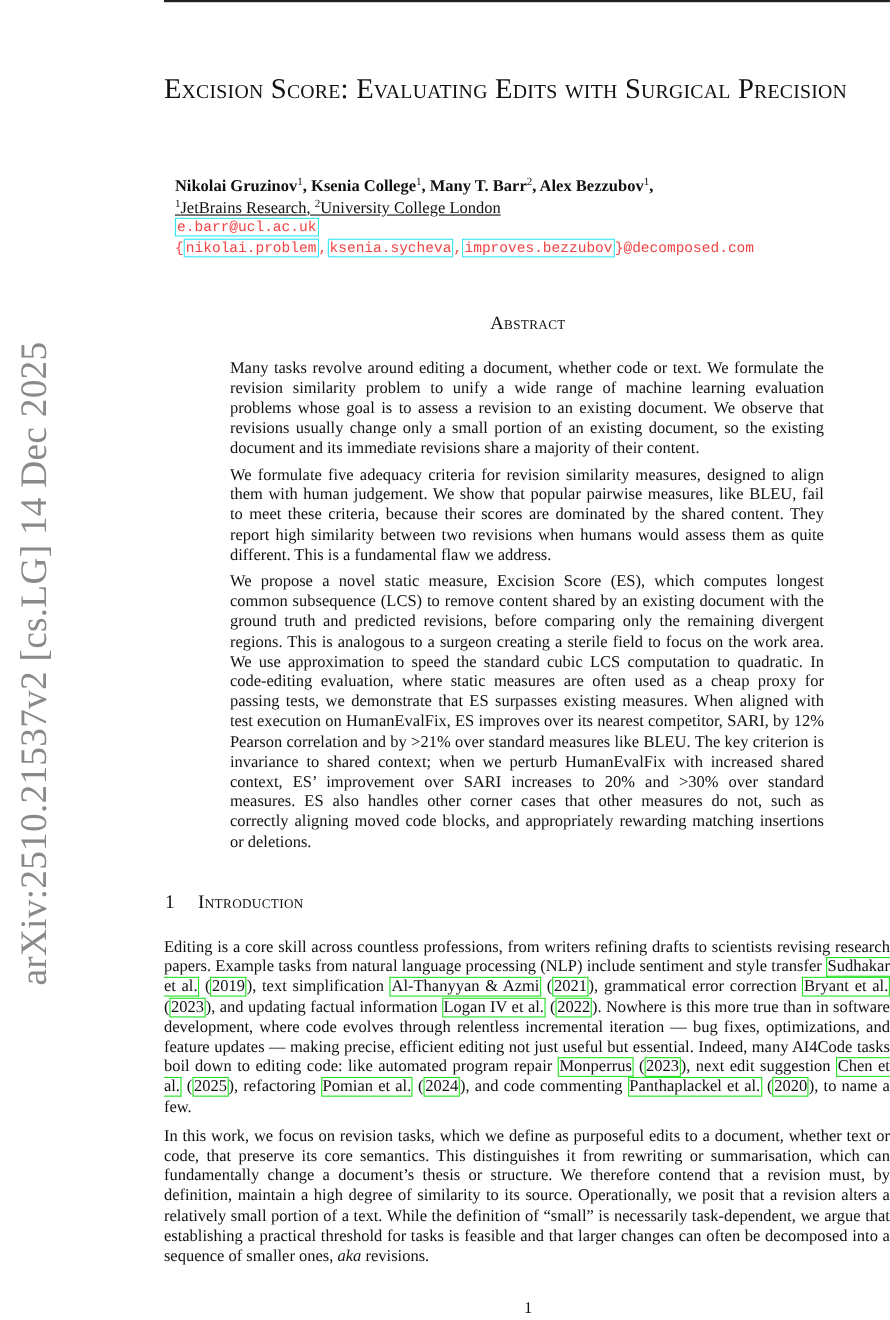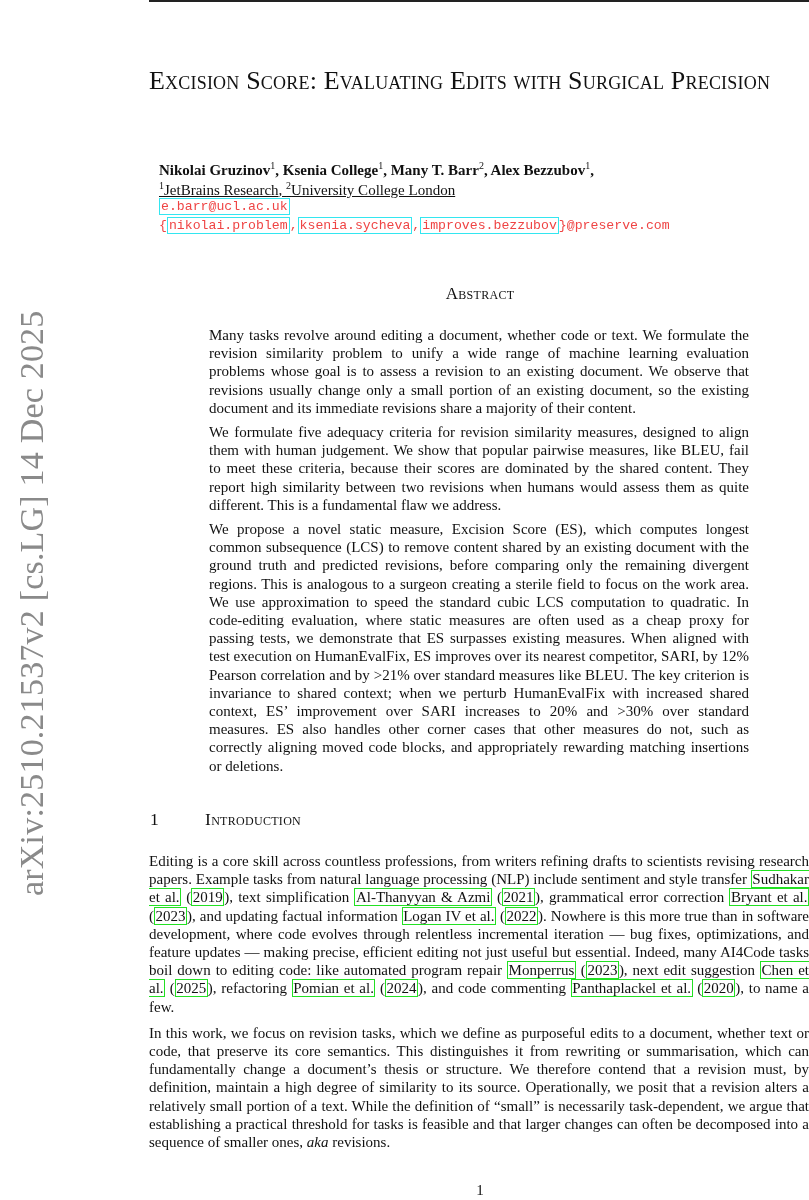--- a/index.html
+++ b/index.html
@@ -19,21 +19,21 @@
   .email-line.l1 { top: 199px; }
   .email-line.l2 { top: 218px; }
   .mailbox { border: 1.5px solid #33e6f0; padding: 0 1px; }
   .abstract-head { position: absolute; left: 0; width: 960px; top: 284px; text-align: center;
                    font-size: 17px; font-variant: small-caps; letter-spacing: 0.3px; }
   .abstract { position: absolute; left: 209px; top: 326px; width: 540px; font-size: 15px; line-height: 18.2px;
               text-align: justify; }
   .abstract p { margin: 0 0 6px 0; }
   .section-head { position: absolute; left: 150px; top: 809px; font-size: 17.5px; white-space: nowrap; }
   .section-head .num { display: inline-block; width: 30px; }
-  .section-head .name { font-variant: small-caps; letter-spacing: 0.3px; margin-left: 25px; }
+  .section-head .name { font-variant: small-caps; letter-spacing: 0.3px; }
   .body { position: absolute; left: 149px; top: 852px; width: 660px; font-size: 15px; line-height: 18.2px;
           text-align: justify; }
   .body p { margin: 0 0 8px 0; }
   .cite { border: 1.5px solid #22e022; padding: 0 0.5px; }
   .page-number { position: absolute; left: 0; width: 960px; top: 1182px; text-align: center; font-size: 15px; }
 </style>
 </head>
 <body>
 
 <div class="top-rule"></div>
@@ -49,21 +49,21 @@
   <span><span>Alex Bezzubov</span><sup>1</sup></span>,
 </div>
 
 <div class="affil">
   <sup>1</sup><span>JetBrains Research</span>, <sup>2</sup><span>University College London</span>
 </div>
 
 <div class="email-line l1">
   <span class="mailbox">e.barr@ucl.ac.uk</span>
 </div>
-<div class="email-line l2"><span>{</span><span class="mailbox">nikolai.problem</span><span>,</span><span class="mailbox">ksenia.sycheva</span><span>,</span><span class="mailbox">improves.bezzubov</span><span>}</span><span>@preserve.com</span></div>
+<div class="email-line l2"><span>{</span><span class="mailbox">nikolai.problem</span><span>,</span><span class="mailbox">ksenia.sycheva</span><span>,</span><span class="mailbox">improves.bezzubov</span><span>}</span><span>@decomposed.com</span></div>
 
 <div class="abstract-head">Abstract</div>
 
 <div class="abstract">
   <p>Many tasks revolve around editing a document, whether code or text. We formulate the revision similarity problem to unify a wide range of machine learning evaluation problems whose goal is to assess a revision to an existing document. We observe that revisions usually change only a small portion of an existing document, so the existing document and its immediate revisions share a majority of their content.</p>
   <p>We formulate five adequacy criteria for revision similarity measures, designed to align them with human judgement. We show that popular pairwise measures, like BLEU, fail to meet these criteria, because their scores are dominated by the shared content. They report high similarity between two revisions when humans would assess them as quite different. This is a fundamental flaw we address.</p>
   <p>We propose a novel static measure, Excision Score (ES), which computes longest common subsequence (LCS) to remove content shared by an existing document with the ground truth and predicted revisions, before comparing only the remaining divergent regions. This is analogous to a surgeon creating a sterile field to focus on the work area. We use approximation to speed the standard cubic LCS computation to quadratic. In code-editing evaluation, where static measures are often used as a cheap proxy for passing tests, we demonstrate that ES surpasses existing measures. When aligned with test execution on HumanEvalFix, ES improves over its nearest competitor, SARI, by 12% Pearson correlation and by &gt;21% over standard measures like BLEU. The key criterion is invariance to shared context; when we perturb HumanEvalFix with increased shared context, ES’ improvement over SARI increases to 20% and &gt;30% over standard measures. ES also handles other corner cases that other measures do not, such as correctly aligning moved code blocks, and appropriately rewarding matching insertions or deletions.</p>
 </div>
 
 <div class="section-head">

